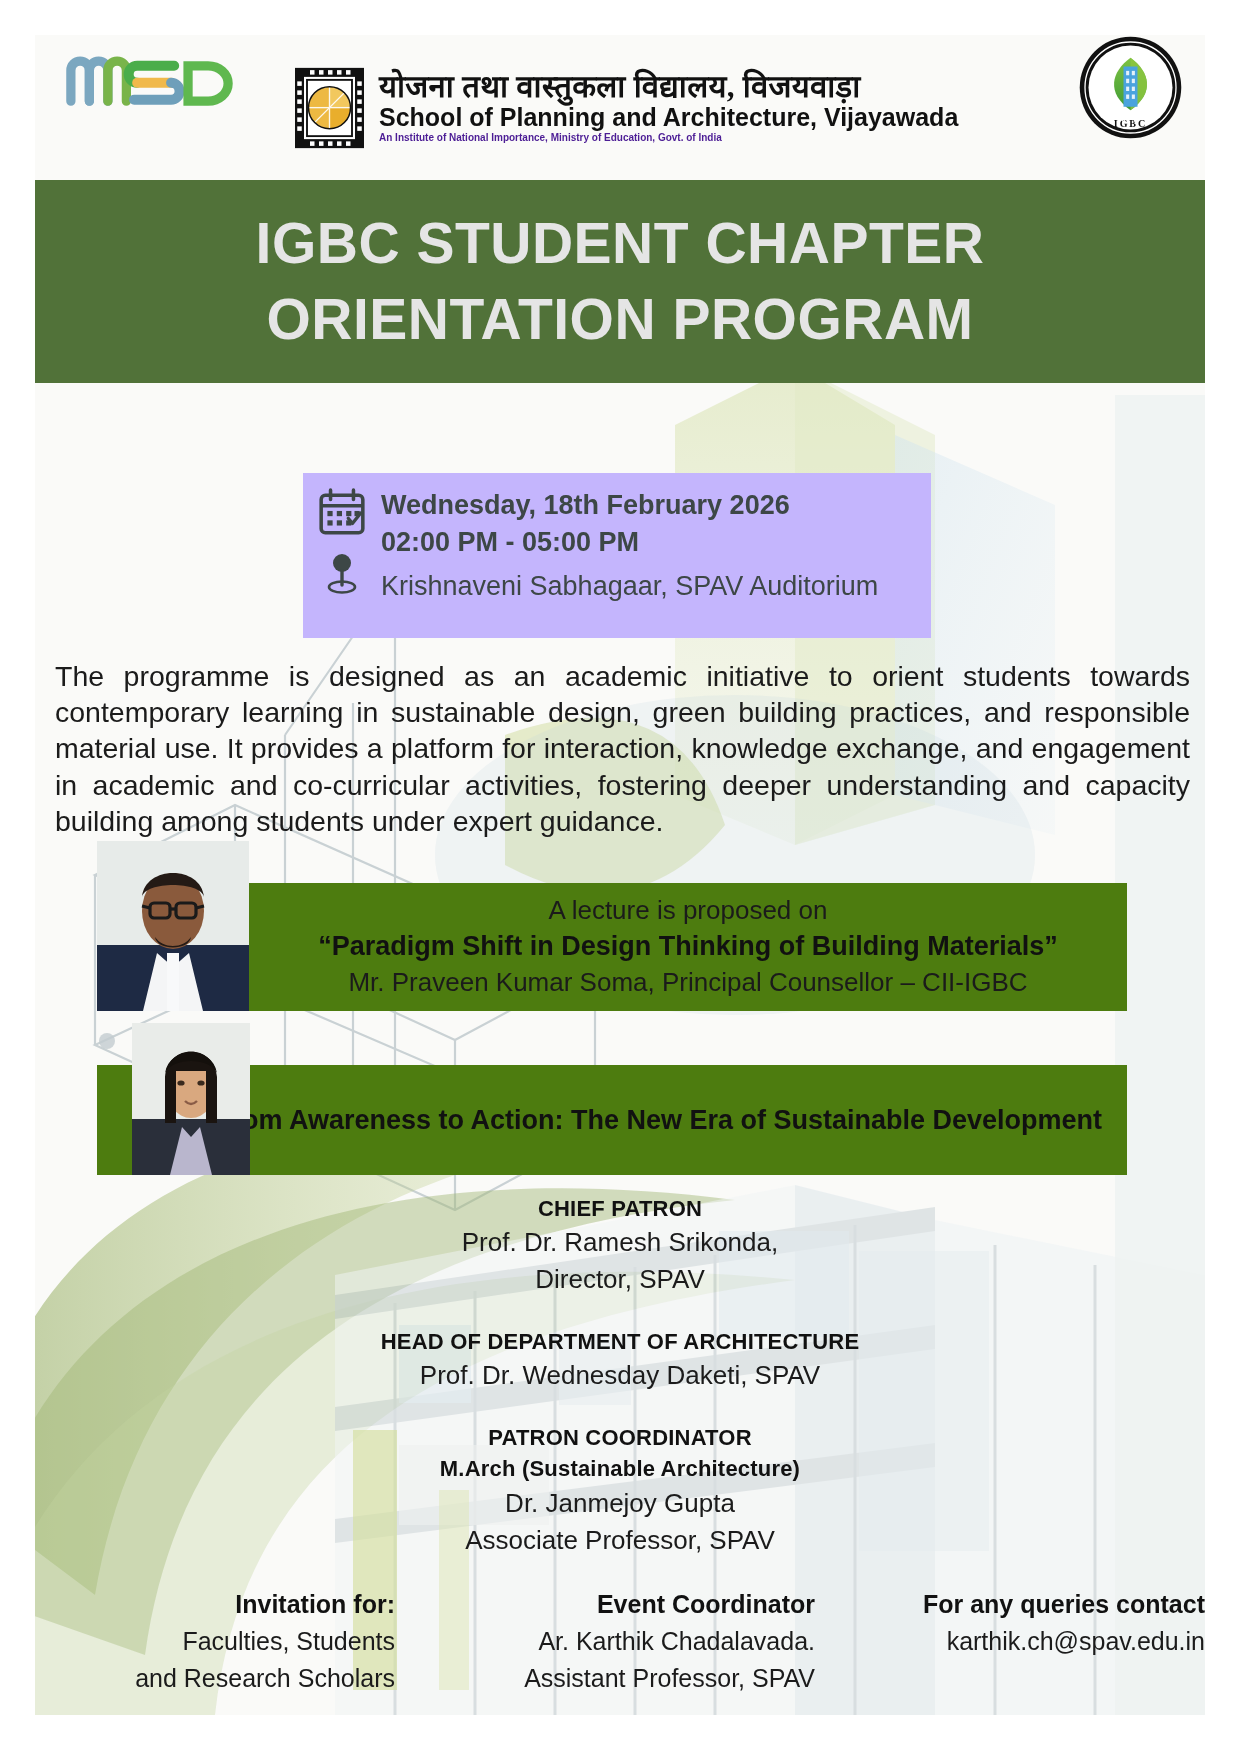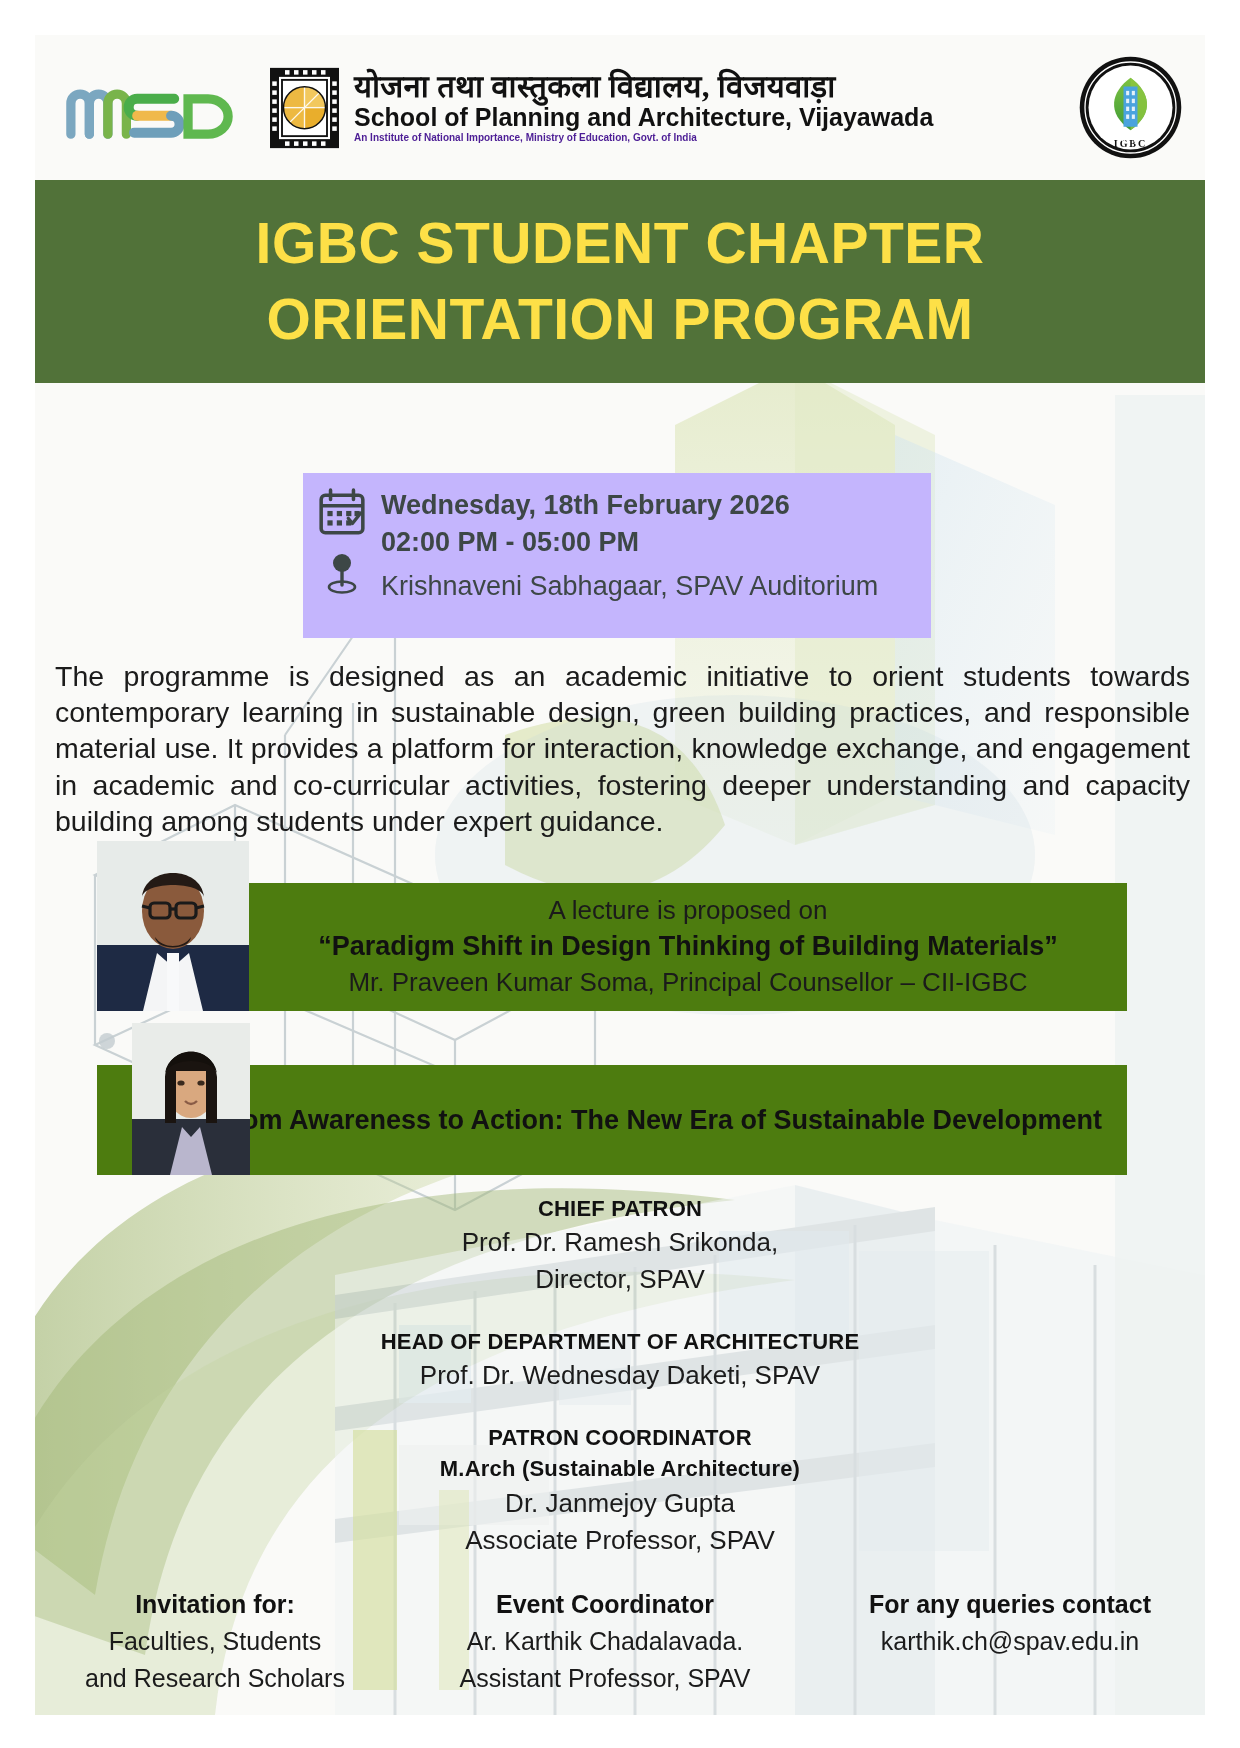--- a/index.html
+++ b/index.html
@@ -17,23 +17,24 @@
     overflow:hidden;
   }
 
   
   .bg-art{position:absolute;inset:0;overflow:hidden;pointer-events:none;}
   .bg-art svg{position:absolute;}
 
   
   .logo-strip{
     position:absolute;left:0;top:0;width:100%;height:145px;
-    display:flex;align-items:center;
+    display:flex;
     background:#fafaf8;
     z-index:5;
+    gap:25px;
   }
   .logo-msd{margin-left:22px;width:185px;height:80px;display:block;}
   .spav-block{display:flex;align-items:center;margin-left:25px;}
   .spav-mark{width:75px;height:88px;flex:none;}
   .spav-text{margin-left:12px;}
   .spav-hi{
     font-family:"Liberation Serif", serif;
     font-weight:bold;font-size:31px;color:#111;letter-spacing:.3px;
     line-height:1.05;white-space:nowrap;
   }
@@ -50,21 +51,21 @@
   .igbc-badge{margin-left:auto;margin-right:22px;width:105px;height:105px;flex:none;}
 
   
   .title-banner{
     position:absolute;left:0;top:145px;width:100%;height:203px;
     background:#517239;
     display:flex;flex-direction:column;align-items:center;justify-content:center;
     z-index:4;
   }
   .title-banner .t-line{
-    color:#fde047;font-weight:bold;font-size:57px;letter-spacing:.5px;
+    color:#e5e5e5;font-weight:bold;font-size:57px;letter-spacing:.5px;
     line-height:1.32;text-align:center;white-space:nowrap;
   }
 
   
   .info-box{
     position:absolute;left:268px;top:438px;width:628px;height:165px;
     background:#c4b5fd;
     z-index:3;
     display:flex;align-items:flex-start;
   }
@@ -107,21 +108,21 @@
   }
   .cred-role{font-size:22px;font-weight:bold;color:#111;line-height:1.42;letter-spacing:.2px;}
   .cred-name{font-size:26px;color:#1b1b1b;line-height:1.42;}
   .cred-gap{height:28px;}
 
   
   .footer{
     position:absolute;left:0;bottom:18px;width:100%;
     display:flex;align-items:flex-start;z-index:3;
   }
-  .f-col{text-align:center;}
+  .f-col{text-align:right;}
   .f-col-1{width:360px;}
   .f-col-2{width:420px;}
   .f-col-3{width:390px;}
   .f-head{font-size:25px;font-weight:bold;color:#111;line-height:1.48;}
   .f-line{font-size:25px;color:#1b1b1b;line-height:1.48;}
 </style>
 </head>
 <body>
 
 <div class="poster">

